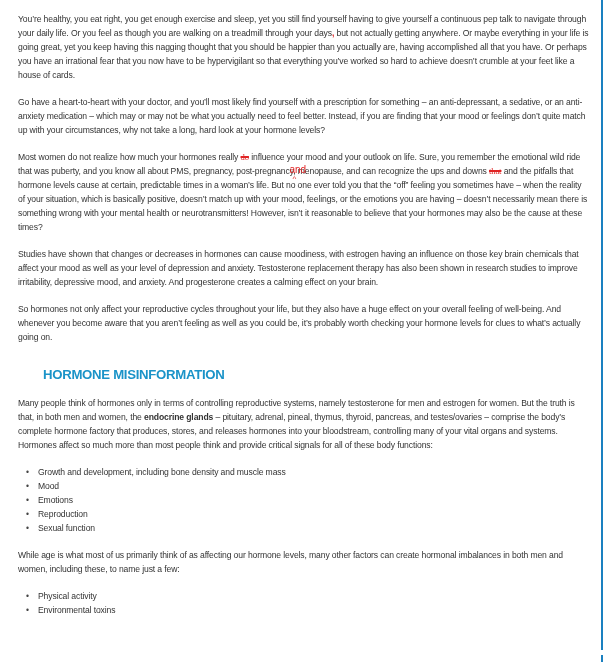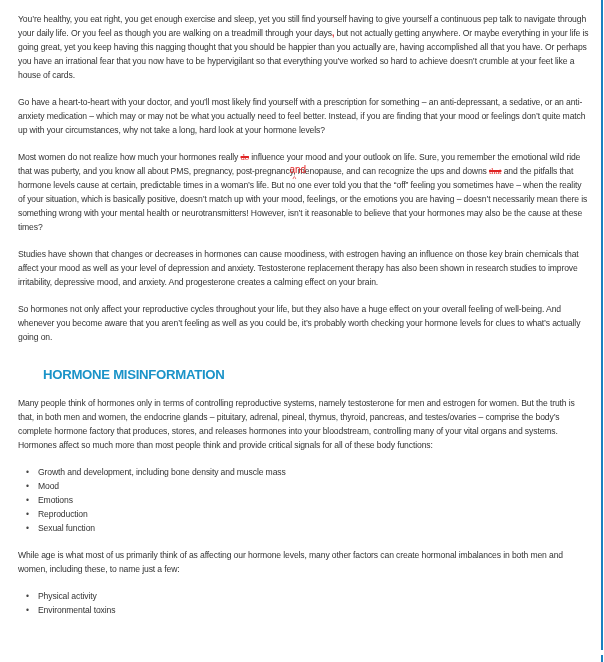--- a/index.html
+++ b/index.html
@@ -95,21 +95,21 @@
       background: #1a80c0;
     }
     .right-bar-2 {
       position: absolute;
       right: 1px;
       top: 655px;
       width: 2px;
       height: 7px;
       background: #1a80c0;
     }
-    strong { font-weight: normal; color: #333; }
+    strong { font-weight: bold; color: #333; }
   </style>
 </head>
 <body>
 
 <div class="content">
 
   <p><span>You’re healthy, you eat right, you get enough exercise and sleep, yet you still find yourself having to give yourself a continuous pep talk to navigate through your daily life. Or you feel as though you are walking on a treadmill through your days</span><span class="edit-ins-comma">,</span><span> but not actually getting anywhere. Or maybe everything in your life is going great, yet you keep having this nagging thought that you should be happier than you actually are, having accomplished all that you have. Or perhaps you have an irrational fear that you now have to be hypervigilant so that everything you’ve worked so hard to achieve doesn’t crumble at your feet like a house of cards.</span></p>
 
   <p>Go have a heart-to-heart with your doctor, and you’ll most likely find yourself with a prescription for something – an anti-depressant, a sedative, or an anti-anxiety medication – which may or may not be what you actually need to feel better. Instead, if you are finding that your mood or feelings don’t quite match up with your circumstances, why not take a long, hard look at your hormone levels?</p>
 

